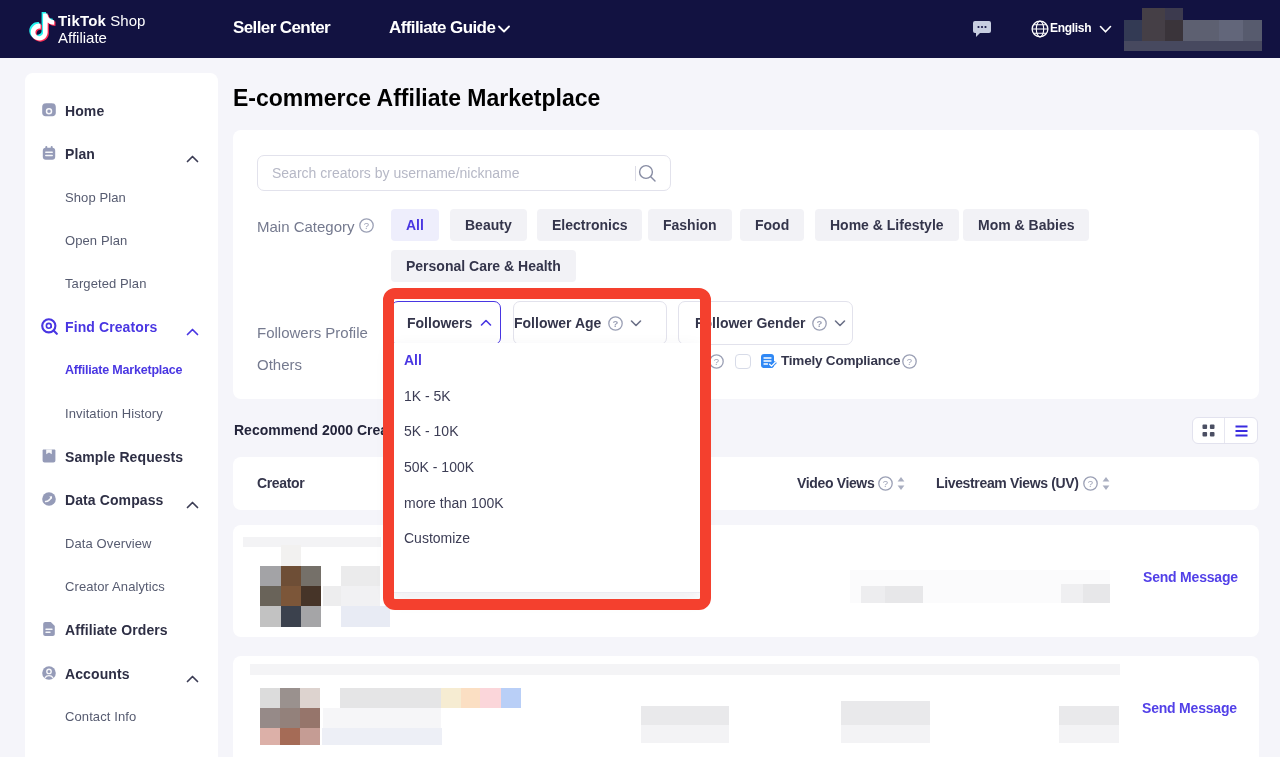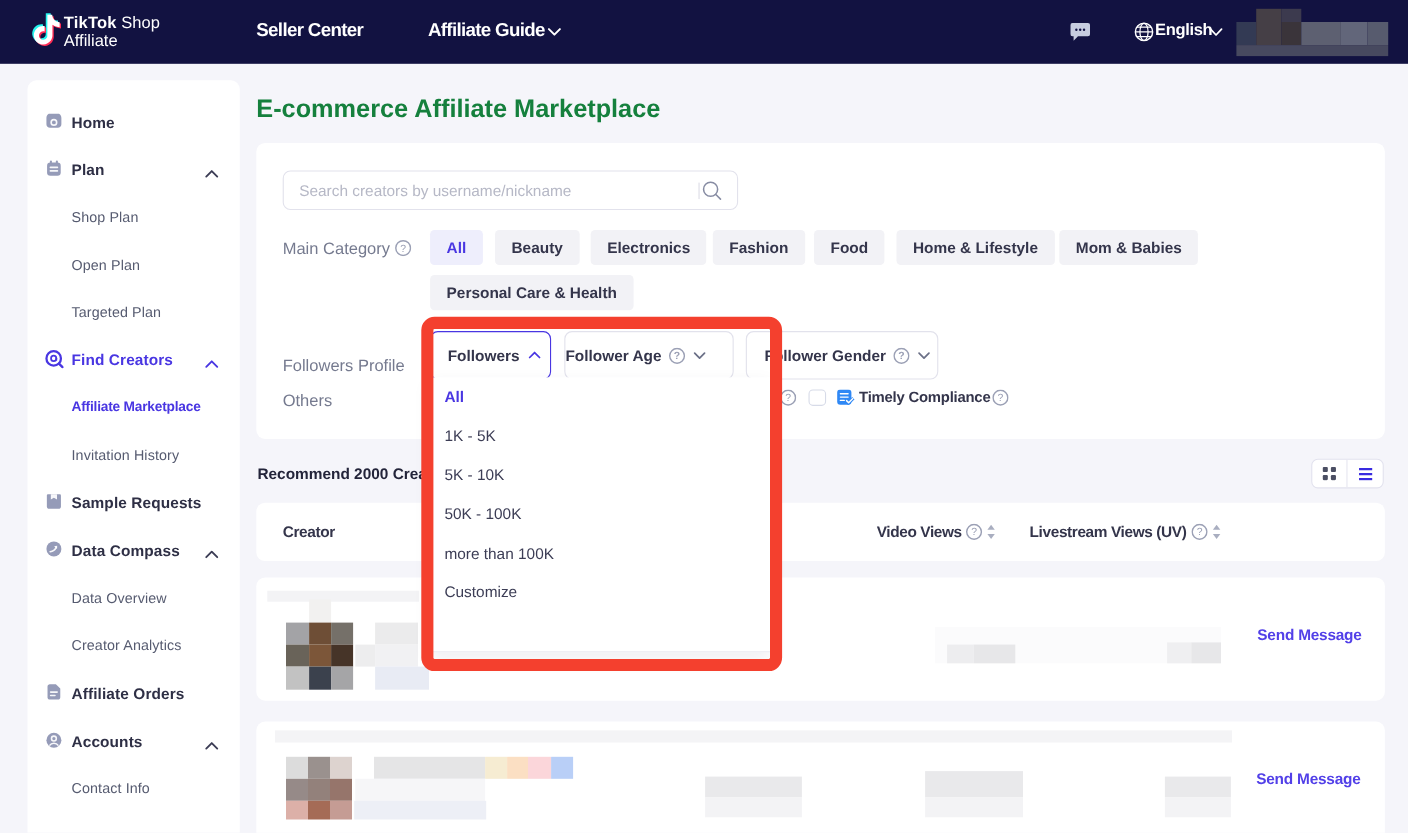--- a/index.html
+++ b/index.html
@@ -15,21 +15,21 @@
 
 .sidebar { position:absolute; left:25px; top:73px; width:193px; height:684px; background:#fff; border-radius:8px 8px 0 0; padding-top:16px; }
 .sideitem { height:43.3px; display:flex; align-items:center; position:relative; }
 .sideitem .icon { position:absolute; left:16px; top:50%; margin-top:-9px; width:17px; height:17px; }
 .sideitem .txt { position:absolute; left:40px; font-size:14px; font-weight:700; color:#2e2f45; letter-spacing:.1px; white-space:nowrap; }
 .sideitem .sub { font-weight:400; font-size:13px; color:#565b70; }
 .sideitem .chev { position:absolute; left:161px; top:50%; margin-top:-5px; }
 .indigo { color:#4936e2 !important; }
 
 
-h1.pagetitle { position:absolute; left:233px; top:85px; font-size:23px; font-weight:700; color:#15803d; letter-spacing:0; }
+h1.pagetitle { position:absolute; left:233px; top:85px; font-size:23px; font-weight:700; color:#000000; letter-spacing:0; }
 .card { position:absolute; background:#fff; border-radius:8px; }
 #filtercard { left:233px; top:130px; width:1026px; height:269px; }
 .searchbox { position:absolute; left:24px; top:25px; width:414px; height:36px; border:1px solid #e2e2ec; border-radius:7px; }
 .searchbox .ph { position:absolute; left:14px; top:0; line-height:34px; font-size:14px; color:#b6b8c6; }
 .rowlabel { position:absolute; left:24px; font-size:15px; color:#757a8f; }
 .chip { position:absolute; height:32px; line-height:32px; padding:0 15px; background:#f2f2f6; border-radius:4px; font-size:14px; font-weight:700; color:#34354b; white-space:nowrap; }
 .chip.sel { background:#eeeefc; color:#4936e2; }
 .selbtn { position:absolute; height:44px; border:1px solid #e2e2ec; border-radius:7px; background:#fff; display:flex; align-items:center; font-size:14px; font-weight:700; color:#34354b; white-space:nowrap; }
 
 
@@ -76,21 +76,21 @@
     <path fill="#c7cde0" d="M2 0 h14 a2 2 0 0 1 2 2 v8 a2 2 0 0 1 -2 2 h-9 l-4 4 v-4 h-1 a2 2 0 0 1 -2 -2 v-8 a2 2 0 0 1 2 -2 z"></path>
     <circle cx="5.5" cy="6" r="1.1" fill="#131344"></circle>
       <circle cx="9" cy="6" r="1.1" fill="#131344"></circle>
       <circle cx="12.5" cy="6" r="1.1" fill="#131344"></circle>
   </svg>
   <svg class="abs" style="left:1031px; top:20px;" width="18" height="18" viewBox="0 0 19 19">
     <circle cx="9.5" cy="9.5" r="8.3" fill="none" stroke="#fff" stroke-width="1.4"></circle>
     <ellipse cx="9.5" cy="9.5" rx="3.9" ry="8.3" fill="none" stroke="#fff" stroke-width="1.2"></ellipse>
     <path d="M1.3 9.5 h16.4 M2.7 5 h13.6 M2.7 14 h13.6" stroke="#fff" stroke-width="1.2" fill="none"></path>
   </svg>
-  <div class="navtxt" style="left:1050px; font-weight:700; font-size:15px; letter-spacing:-0.3px;">English</div>
+  <div class="navtxt" style="left:1050px; font-weight:700; font-size:12px; letter-spacing:-0.3px;">English</div>
   <svg class="abs" style="left:1099px; top:25px;" width="13" height="9" viewBox="0 0 13 9">
       <path d="M1.5 1.5 L6.5 6.8 L11.5 1.5" stroke="#fff" stroke-width="1.6" fill="none" stroke-linecap="round" stroke-linejoin="round"></path>
     </svg>
 
   <div class="blurbox" style="left:1124px; top:20px; width:18px; height:21px; background:#333a54;"></div>
   <div class="blurbox" style="left:1142px; top:8px;  width:23px; height:33px; background:#453f46;"></div>
   <div class="blurbox" style="left:1165px; top:8px;  width:18px; height:12px; background:#3c3a4e;"></div>
   <div class="blurbox" style="left:1165px; top:20px; width:18px; height:21px; background:#3a343a;"></div>
   <div class="blurbox" style="left:1183px; top:20px; width:36px; height:21px; background:#5d6071;"></div>
   <div class="blurbox" style="left:1219px; top:20px; width:24px; height:21px; background:#62667a;"></div>

